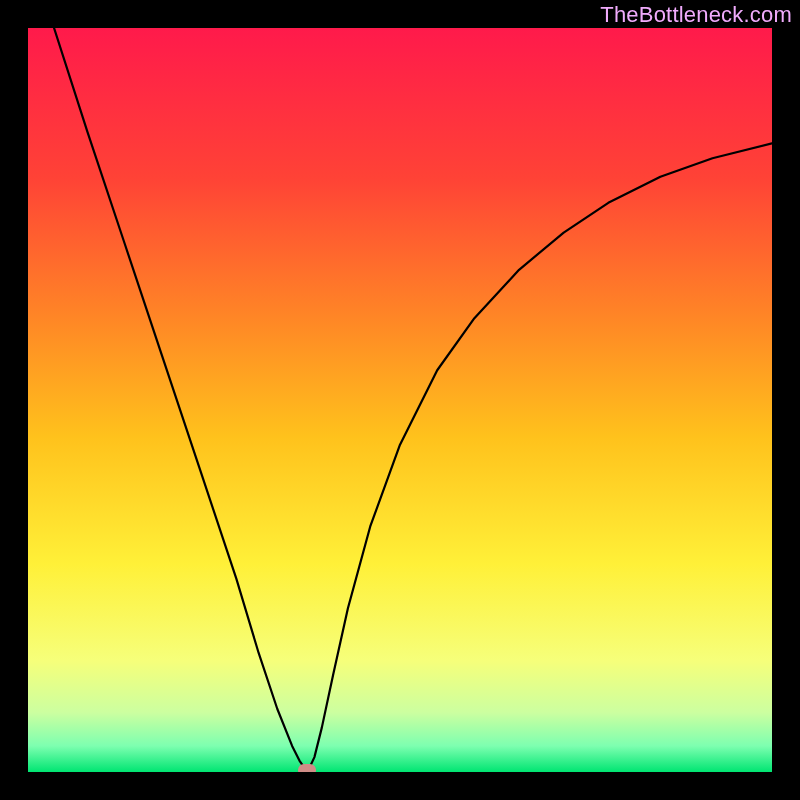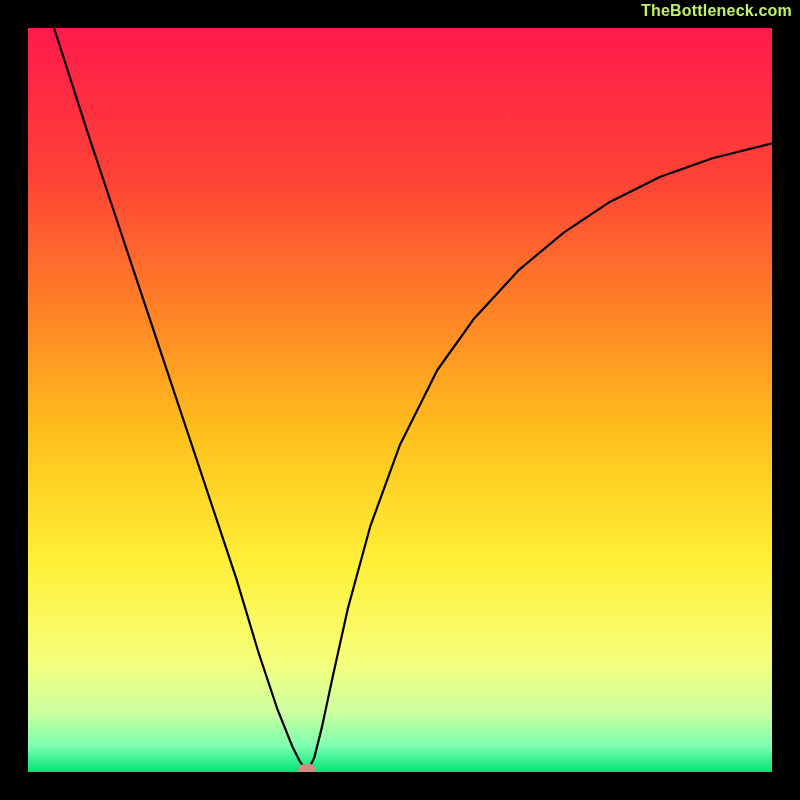--- a/index.html
+++ b/index.html
@@ -22,23 +22,23 @@
     left: 28px;
     top: 28px;
     width: 744px;
     height: 744px;
     overflow: hidden;
   }
   .watermark {
     position: absolute;
     top: 2px;
     right: 8px;
-    color: #bef264;
-    font-size: 16px;
-    font-weight: 700;
+    color: #f0abfc;
+    font-size: 22px;
+    font-weight: 400;
     letter-spacing: 0.2px;
     z-index: 20;
     user-select: none;
   }
   svg {
     display: block;
   }
   .marker {
     position: absolute;
     width: 18px;

